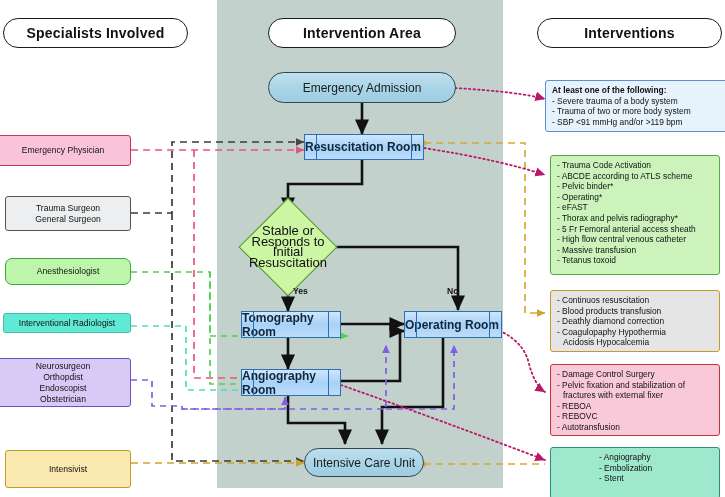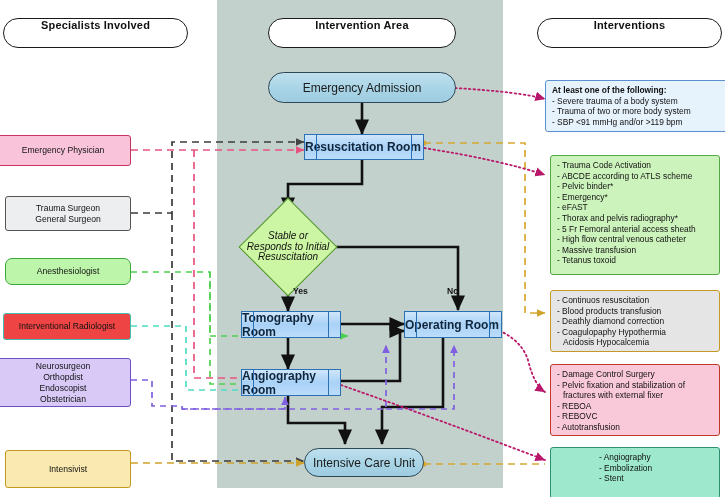--- a/index.html
+++ b/index.html
@@ -19,22 +19,22 @@
   }
 
   svg.edges { position:absolute; left:0; top:0; width:725px; height:497px; pointer-events:none; }
 
   .hdr {
     position:absolute;
     height:30px;
     border:1.6px solid #1a1a1a;
     border-radius:15px;
     background:#ffffff;
-    display:flex; align-items:flex-start; justify-content:center;
-    font-size:11px; font-weight:bold; color:#111;
+    display:flex; align-items:center; justify-content:center;
+    font-size:14px; font-weight:bold; color:#111;
     letter-spacing:.2px;
   }
   #hdr-spec { left:3px;   top:18px; width:185px; }
   #hdr-int  { left:268px; top:18px; width:188px; }
   #hdr-iv   { left:537px; top:18px; width:185px; }
 
   
   .spec {
     position:absolute;
     border:1px solid #6b6b6b;
@@ -72,21 +72,21 @@
     display:flex; align-items:center; justify-content:center;
   }
   .decision .dshape{
     position:absolute; inset:0;
     background:#ccf5a4;
     border:1.3px solid #4f8f2a;
     transform:rotate(45deg);
   }
   .decision .dtext{
     position:relative; z-index:2; text-align:center;
-    font-size:10px; line-height:10.5px; color:#111;font-style:italic;
+    font-size:13px; line-height:10.5px; color:#111;
   }
 
   .ylabel {
     position:absolute; font-size:8.6px; font-weight:bold; color:#111;
   }
 
   
   .iv {
     position:absolute;
     border-radius:3px;
@@ -190,21 +190,21 @@
 
   <div class="spec" style="left:5px; top:196px; width:126px; height:35px; background:#eceeef; border-color:#555555; flex-direction:column;">
     <span>Trauma Surgeon</span>
     <span>General Surgeon</span>
   </div>
 
   <div class="spec" style="left:5px; top:258px; width:126px; height:27px; background:#bdf5ab; border-color:#3aa83a;border-radius:7px;">
     <span>Anesthesiologist</span>
   </div>
 
-  <div class="spec" style="left:3px; top:313px; width:128px; height:27px; background:#ef4444; border-color:#44bdb0;">
+  <div class="spec" style="left:3px; top:313px; width:128px; height:20px; background:#5eead4; border-color:#44bdb0;">
     <span>Interventional Radiologist</span>
   </div>
 
   <div class="spec" style="left:-5px; top:358px; width:136px; height:49px; background:#d8c9f7; border-color:#6d4fc4; flex-direction:column;">
     <span>Neurosurgeon</span>
     <span>Orthopdist</span>
     <span>Endoscopist</span>
     <span>Obstetrician</span>
   </div>
 
@@ -252,21 +252,21 @@
     <div class="ln b">At least one of the following:</div>
     <div class="ln">- Severe trauma of a body system</div>
     <div class="ln">- Trauma of two or more body system</div>
     <div class="ln">- SBP &lt;91 mmHg and/or &gt;119 bpm</div>
   </div>
 
   <div class="iv" style="left:550px; top:155px; width:170px; height:120px; background:#ccf3bb; border:1px solid #55a845;">
     <div class="ln">- Trauma Code Activation</div>
     <div class="ln">- ABCDE according to ATLS scheme</div>
     <div class="ln">- Pelvic binder*</div>
-    <div class="ln">- Emergency*</div>
+    <div class="ln">- Operating*</div>
     <div class="ln">- eFAST</div>
     <div class="ln">- Thorax and pelvis radiography*</div>
     <div class="ln">- 5 Fr Femoral anterial access sheath</div>
     <div class="ln">- High flow central venous catheter</div>
     <div class="ln">- Massive transfusion</div>
     <div class="ln">- Tetanus toxoid</div>
   </div>
 
   <div class="iv" style="left:550px; top:290px; width:170px; height:62px; background:#e5e5e5; border:1px solid #c49a23;">
     <div class="ln">- Continuos resuscitation</div>

